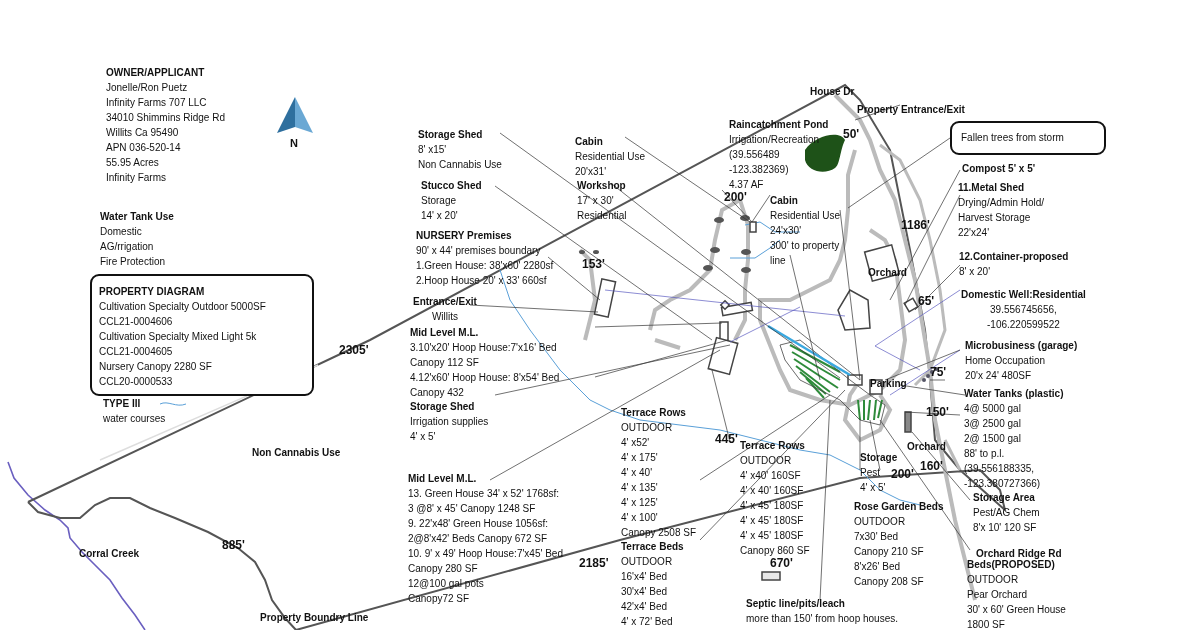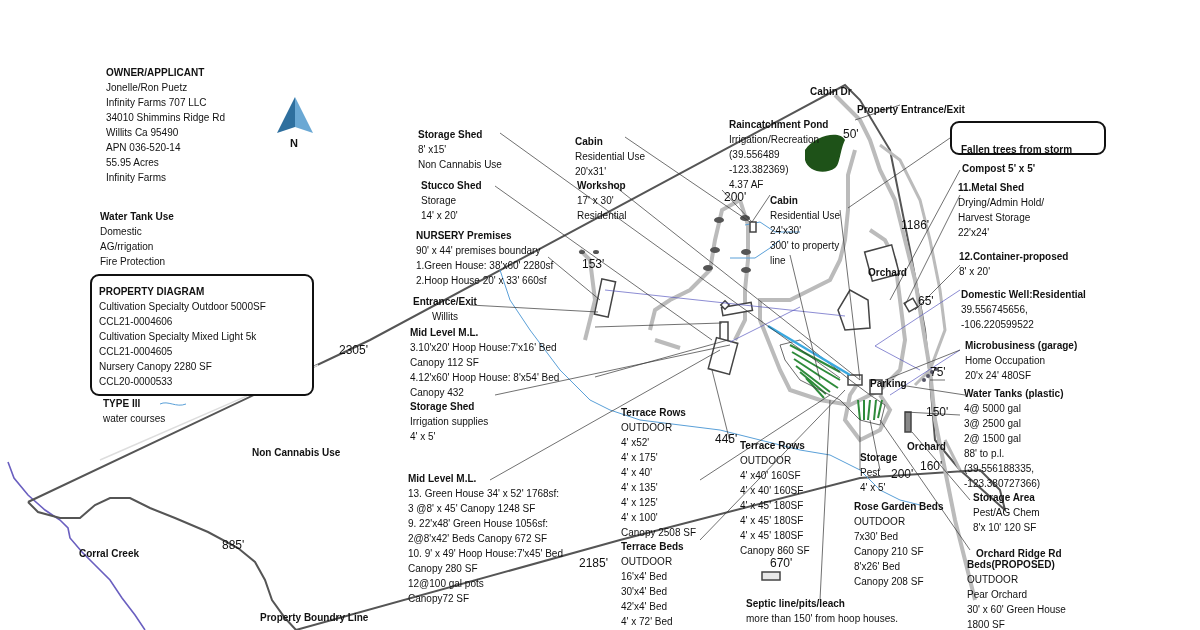--- a/index.html
+++ b/index.html
@@ -2,21 +2,21 @@
 <html><head>
 <meta charset="utf-8">
 <style>
   html, body { margin:0; padding:0; background:#ffffff; }
   body { width:1200px; height:630px; position:relative; overflow:hidden;
          font-family:"Liberation Sans", sans-serif; font-size:12px; color:#111; }
   #map { position:absolute; left:0; top:0; width:1200px; height:630px; }
   .lbl { position:absolute; line-height:15px; white-space:nowrap; font-size:10px; }
   .lbl .t { font-weight:bold; display:block; }
   .lbl .l { display:block; }
-  .dim { position:absolute; font-weight:normal; font-size:12px; white-space:nowrap; }
+  .dim { position:absolute; font-weight:bold; font-size:12px; white-space:nowrap; }
   .box { position:absolute; border:2px solid #111; border-radius:9px; background:#fff; }
   .north { position:absolute; left:274px; top:95px; width:42px; height:56px; }
   .north .n { position:absolute; left:16px; top:42px; font-weight:bold; font-size:11px; }
 </style>
 </head>
 <body>
 
 <svg id="map" viewBox="0 0 1200 630" xmlns="http://www.w3.org/2000/svg">
 
   <path d="M8,462 L14,478 L28,495 L45,510 L60,520 L68,528 L70,538 L82,552 L95,565 L110,580 L122,598 L135,615 L145,630" fill="none" stroke="#6a5fc0" stroke-width="1.6"></path>
@@ -164,21 +164,21 @@
   <span class="l">Nursery Canopy 2280 SF</span>
   <span class="l">CCL20-0000533</span>
 </div>
 
 <div class="lbl" style="left:103px;top:396px;">
   <span class="t">TYPE III</span>
   <span class="l">water courses</span>
 </div>
 
 <div class="box" style="left:950px;top:121px;width:152px;height:30px;"></div>
-<div class="lbl" style="left:961px;top:130px;font-weight:bold;margin-top:12px;">Fallen trees from storm</div>
+<div class="lbl" style="left:961px;top:130px;font-weight:normal;">Fallen trees from storm</div>
 
 <div class="lbl" style="left:418px;top:127px;">
   <span class="t">Storage Shed</span>
   <span class="l">8' x15'</span>
   <span class="l">Non Cannabis Use</span>
 </div>
 <div class="lbl" style="left:421px;top:178px;">
   <span class="t">Stucco Shed</span>
   <span class="l">Storage</span>
   <span class="l">14' x 20'</span>
@@ -234,39 +234,39 @@
   <span class="l">4.37 AF</span>
 </div>
 <div class="lbl" style="left:770px;top:193px;">
   <span class="t">Cabin</span>
   <span class="l">Residential Use</span>
   <span class="l">24'x30'</span>
   <span class="l">300' to property</span>
   <span class="l">line</span>
 </div>
 <div class="lbl" style="left:810px;top:84px;">
-    <span class="t">Cabin Dr</span>
+    <span class="t">House Dr</span>
   </div>
 <div class="lbl" style="left:857px;top:102px;">
     <span class="t">Property Entrance/Exit</span>
   </div>
 <div class="lbl" style="left:962px;top:161px;">
     <span class="t">Compost 5' x 5'</span>
   </div>
 <div class="lbl" style="left:958px;top:180px;">
   <span class="t">11.Metal Shed</span>
   <span class="l">Drying/Admin Hold/</span>
   <span class="l">Harvest Storage</span>
   <span class="l">22'x24'</span>
 </div>
 <div class="lbl" style="left:959px;top:249px;">
   <span class="t">12.Container-proposed</span>
   <span class="l">8' x 20'</span>
 </div>
-<div class="lbl" style="left:961px;top:287px;">
+<div class="lbl" style="left:961px;top:287px;text-align:center;">
   <span class="t">Domestic Well:Residential</span>
   <span class="l">39.556745656,</span>
   <span class="l">-106.220599522</span>
 </div>
 <div class="lbl" style="left:965px;top:338px;">
   <span class="t">Microbusiness (garage)</span>
   <span class="l">Home Occupation</span>
   <span class="l">20'x 24' 480SF</span>
 </div>
 <div class="lbl" style="left:964px;top:386px;">

